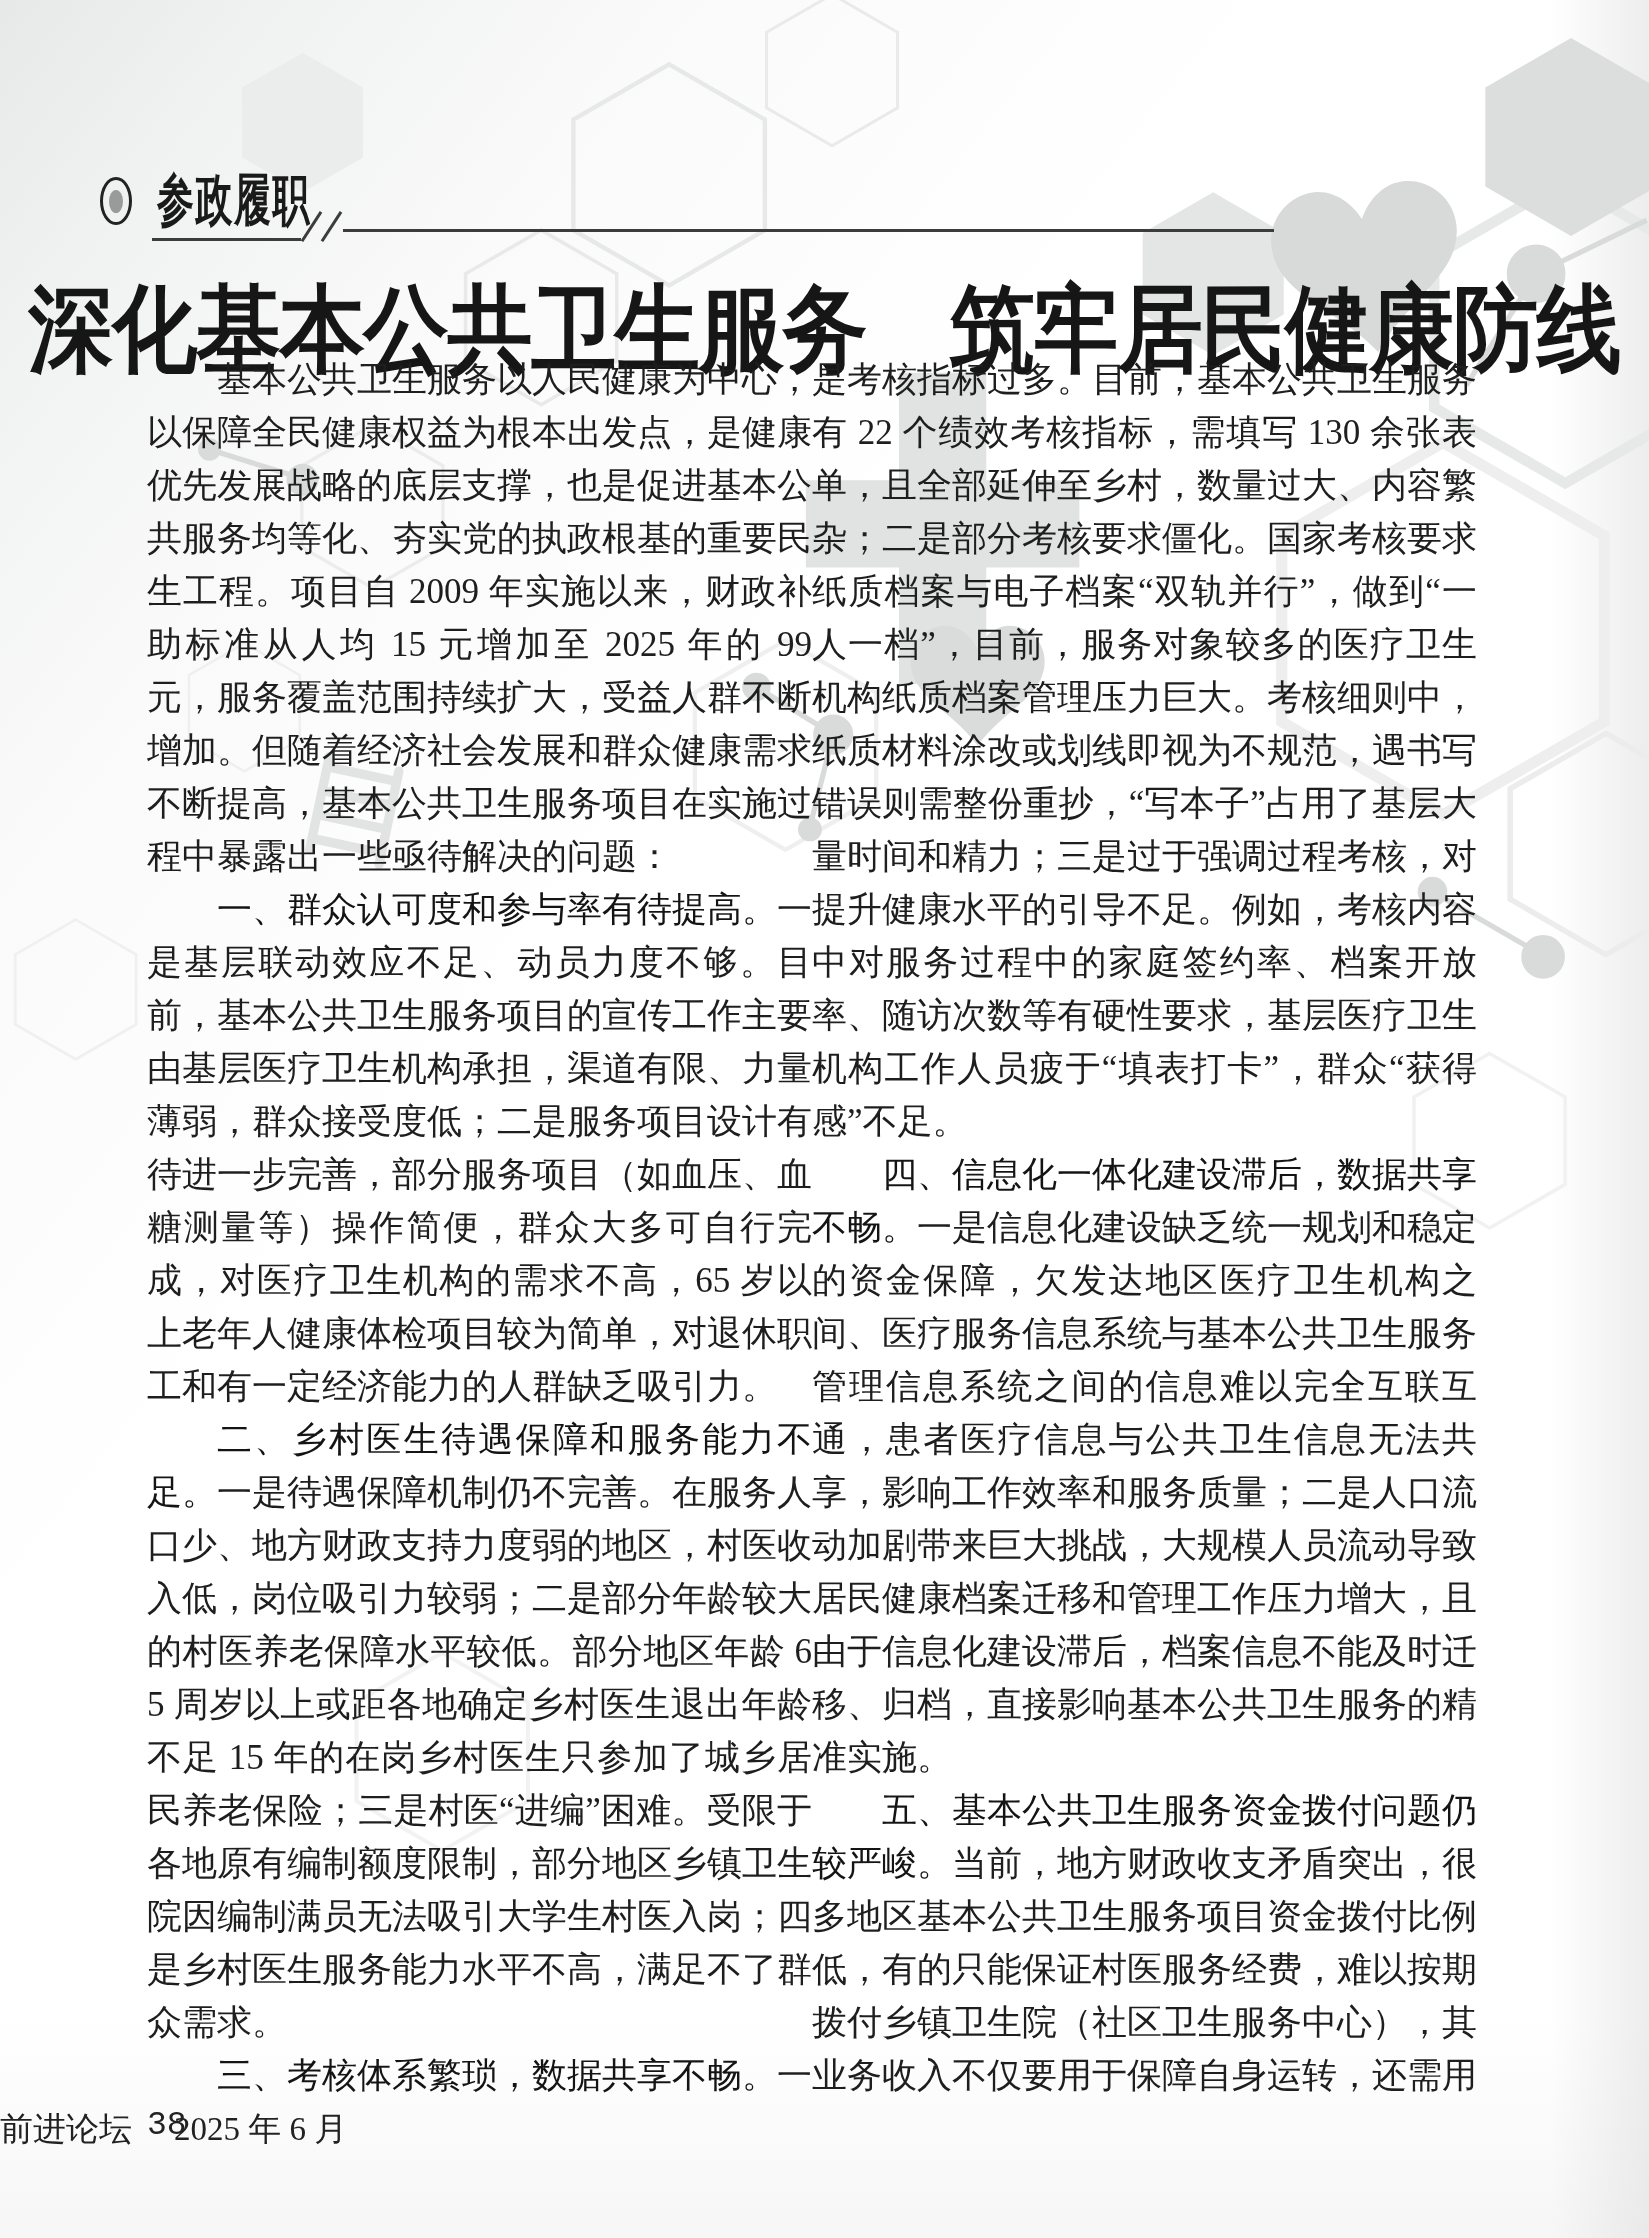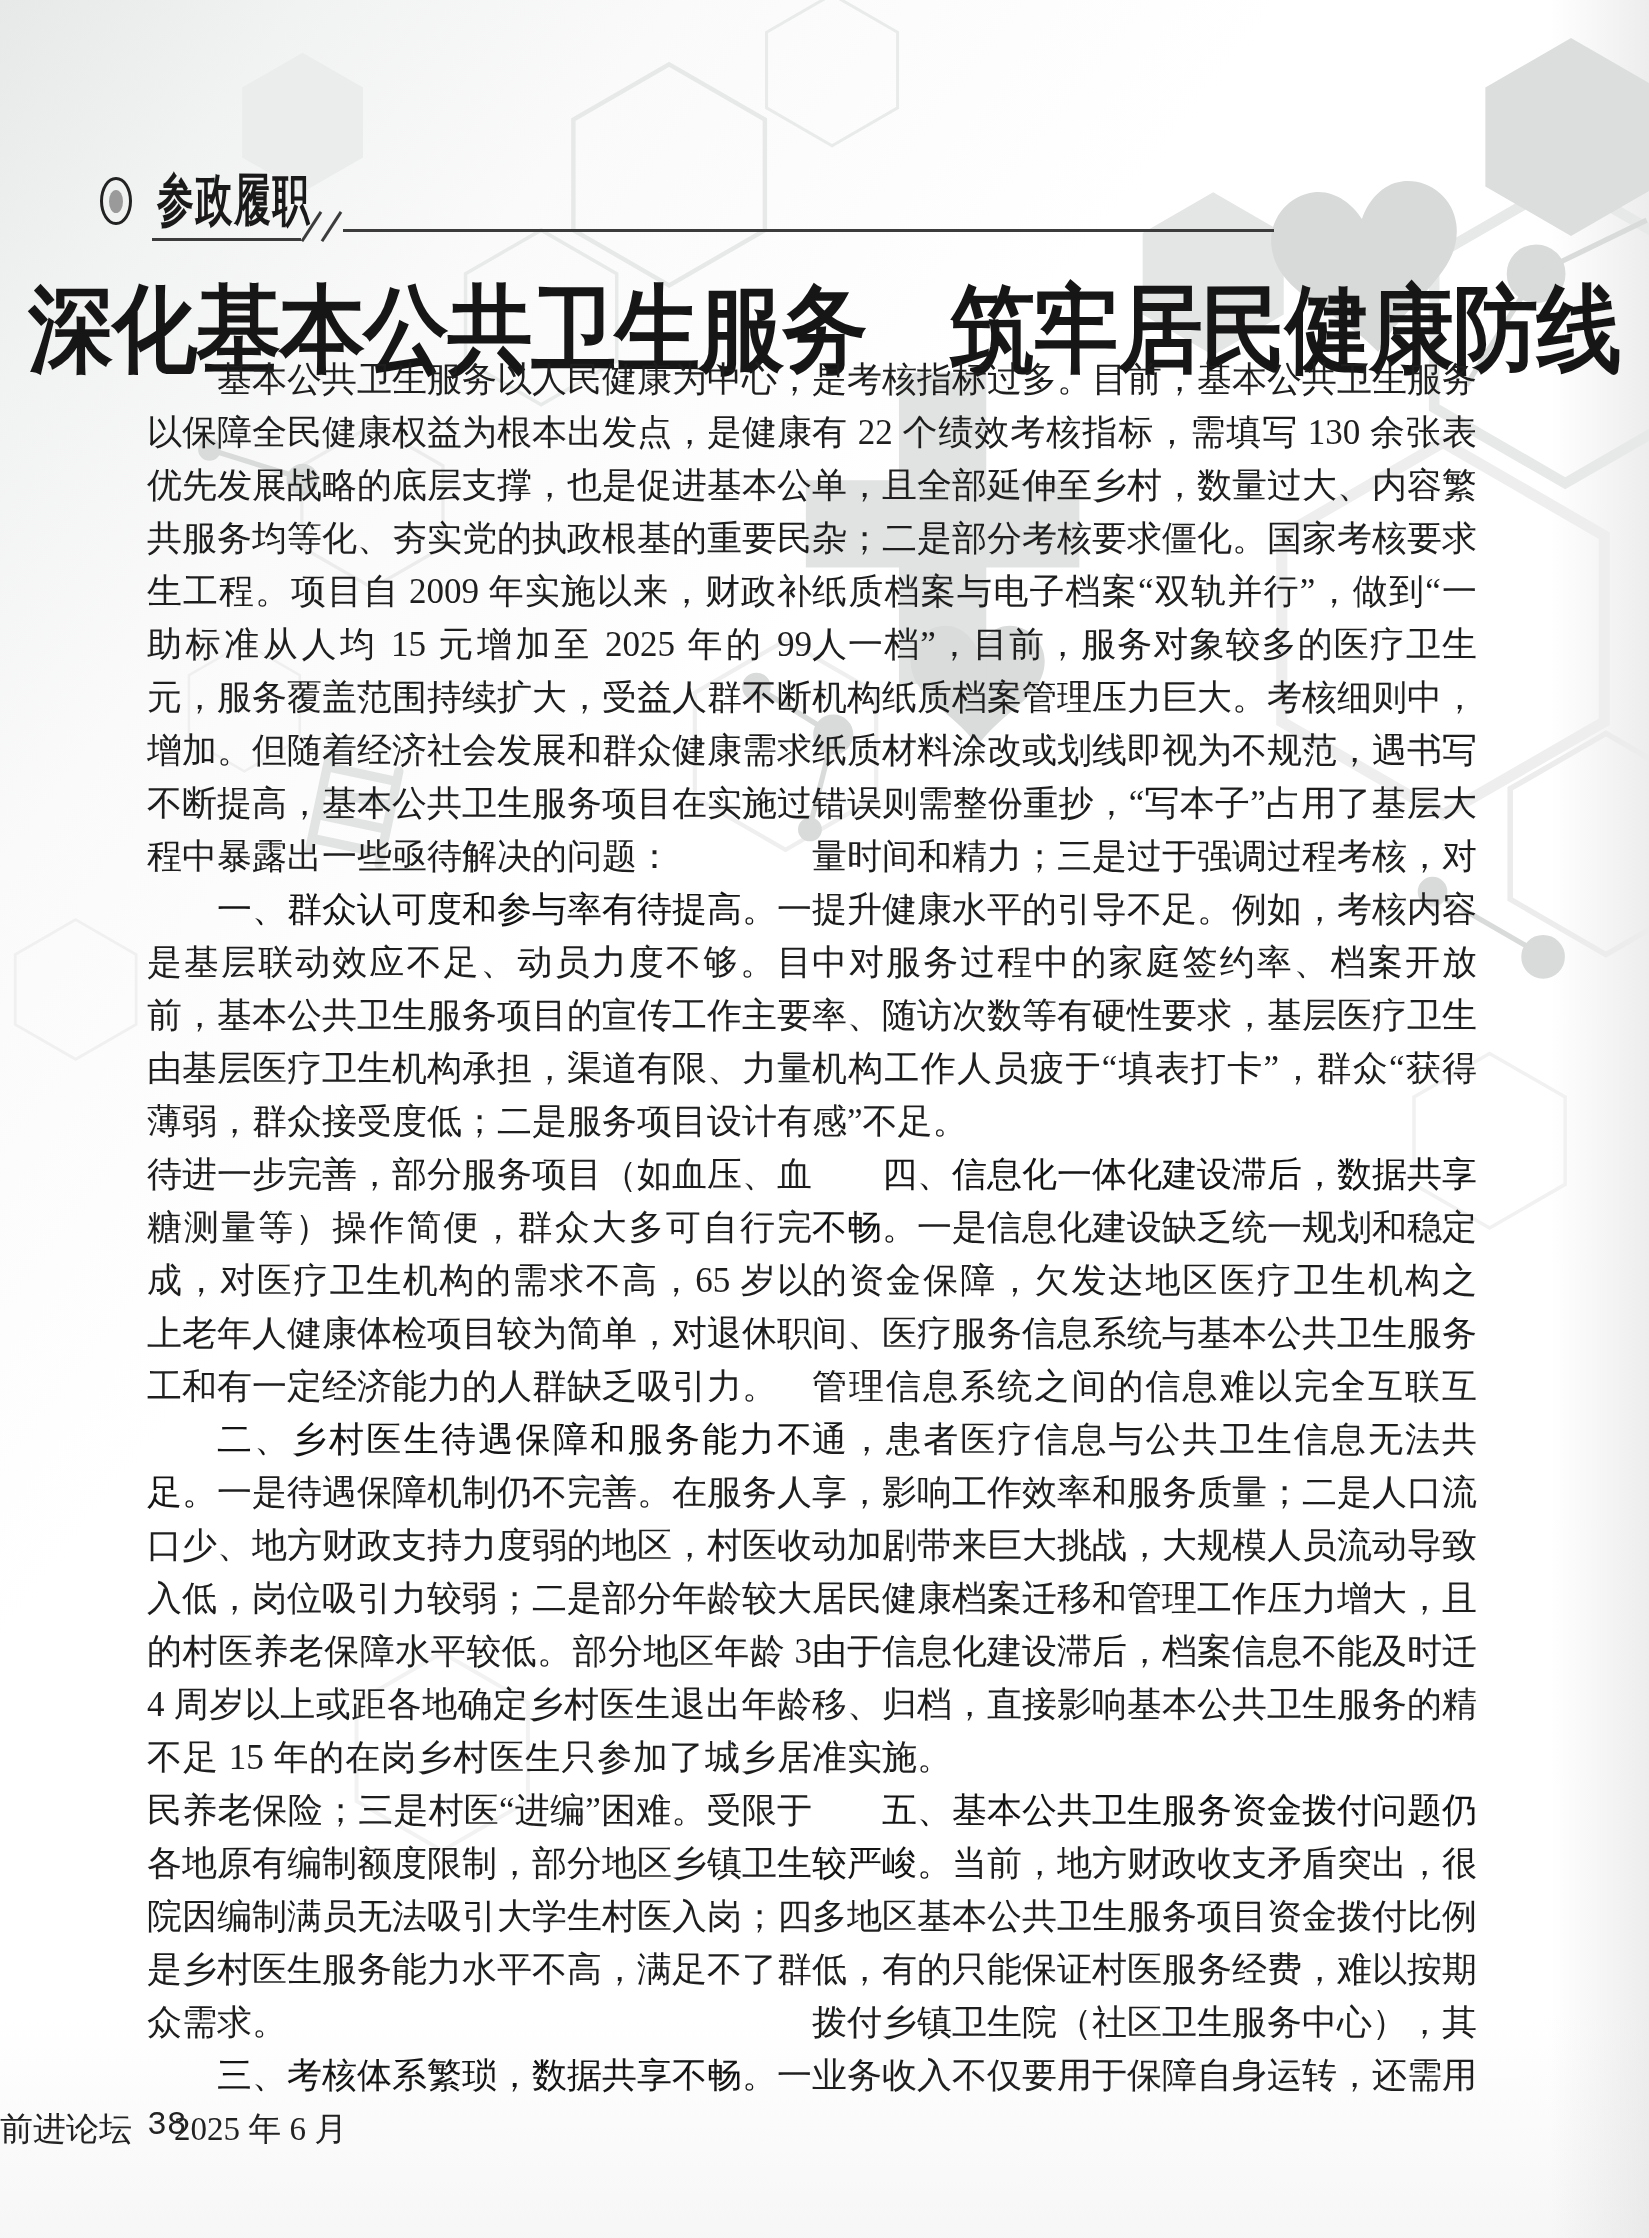--- a/index.html
+++ b/index.html
@@ -141,21 +141,21 @@
   <div class="slash slash-1"></div>
   <div class="slash slash-2"></div>
   <div class="rule-right"></div>
 
   <h1 class="title">深化基本公共卫生服务　筑牢居民健康防线</h1>
 
   <div class="columns">
     <div class="col">
       <p class="para"><b></b><span>基本公共卫生服务以人民健康为中心，以保障全民健康权益为根本出发点，是健康优先发展战略的底层支撑，也是促进基本公共服务均等化、夯实党的执政根基的重要民生工程。项目自 2009 年实施以来，财政补助标准从人均 15 元增加至 2025 年的 99 元，服务覆盖范围持续扩大，受益人群不断增加。但随着经济社会发展和群众健康需求不断提高，基本公共卫生服务项目在实施过程中暴露出一些亟待解决的问题：</span></p>
       <p class="para"><b>一、群众认可度和参与率有待提高。</b><span>一是基层联动效应不足、动员力度不够。目前，基本公共卫生服务项目的宣传工作主要由基层医疗卫生机构承担，渠道有限、力量薄弱，群众接受度低；二是服务项目设计有待进一步完善，部分服务项目（如血压、血糖测量等）操作简便，群众大多可自行完成，对医疗卫生机构的需求不高，65 岁以上老年人健康体检项目较为简单，对退休职工和有一定经济能力的人群缺乏吸引力。</span></p>
-      <p class="para"><b>二、乡村医生待遇保障和服务能力不足。</b><span>一是待遇保障机制仍不完善。在服务人口少、地方财政支持力度弱的地区，村医收入低，岗位吸引力较弱；二是部分年龄较大的村医养老保障水平较低。部分地区年龄 34 周岁以上或距各地确定乡村医生退出年龄不足 15 年的在岗乡村医生只参加了城乡居民养老保险；三是村医“进编”困难。受限于各地原有编制额度限制，部分地区乡镇卫生院因编制满员无法吸引大学生村医入岗；四是乡村医生服务能力水平不高，满足不了群众需求。</span></p>
+      <p class="para"><b>二、乡村医生待遇保障和服务能力不足。</b><span>一是待遇保障机制仍不完善。在服务人口少、地方财政支持力度弱的地区，村医收入低，岗位吸引力较弱；二是部分年龄较大的村医养老保障水平较低。部分地区年龄 65 周岁以上或距各地确定乡村医生退出年龄不足 15 年的在岗乡村医生只参加了城乡居民养老保险；三是村医“进编”困难。受限于各地原有编制额度限制，部分地区乡镇卫生院因编制满员无法吸引大学生村医入岗；四是乡村医生服务能力水平不高，满足不了群众需求。</span></p>
       <p class="para"><b>三、考核体系繁琐，数据共享不畅。</b><span>一</span></p>
     </div>
     <div class="col">
       <p class="para cont"><b></b><span>是考核指标过多。目前，基本公共卫生服务有 22 个绩效考核指标，需填写 130 余张表单，且全部延伸至乡村，数量过大、内容繁杂；二是部分考核要求僵化。国家考核要求纸质档案与电子档案“双轨并行”，做到“一人一档”，目前，服务对象较多的医疗卫生机构纸质档案管理压力巨大。考核细则中，纸质材料涂改或划线即视为不规范，遇书写错误则需整份重抄，“写本子”占用了基层大量时间和精力；三是过于强调过程考核，对提升健康水平的引导不足。例如，考核内容中对服务过程中的家庭签约率、档案开放率、随访次数等有硬性要求，基层医疗卫生机构工作人员疲于“填表打卡”，群众“获得感”不足。</span></p>
       <p class="para"><b>四、信息化一体化建设滞后，数据共享不畅。</b><span>一是信息化建设缺乏统一规划和稳定的资金保障，欠发达地区医疗卫生机构之间、医疗服务信息系统与基本公共卫生服务管理信息系统之间的信息难以完全互联互通，患者医疗信息与公共卫生信息无法共享，影响工作效率和服务质量；二是人口流动加剧带来巨大挑战，大规模人员流动导致居民健康档案迁移和管理工作压力增大，且由于信息化建设滞后，档案信息不能及时迁移、归档，直接影响基本公共卫生服务的精准实施。</span></p>
       <p class="para"><b>五、基本公共卫生服务资金拨付问题仍较严峻。</b><span>当前，地方财政收支矛盾突出，很多地区基本公共卫生服务项目资金拨付比例低，有的只能保证村医服务经费，难以按期拨付乡镇卫生院（社区卫生服务中心），其业务收入不仅要用于保障自身运转，还需用于</span></p>
     </div>
   </div>
 
   <div class="footer">

